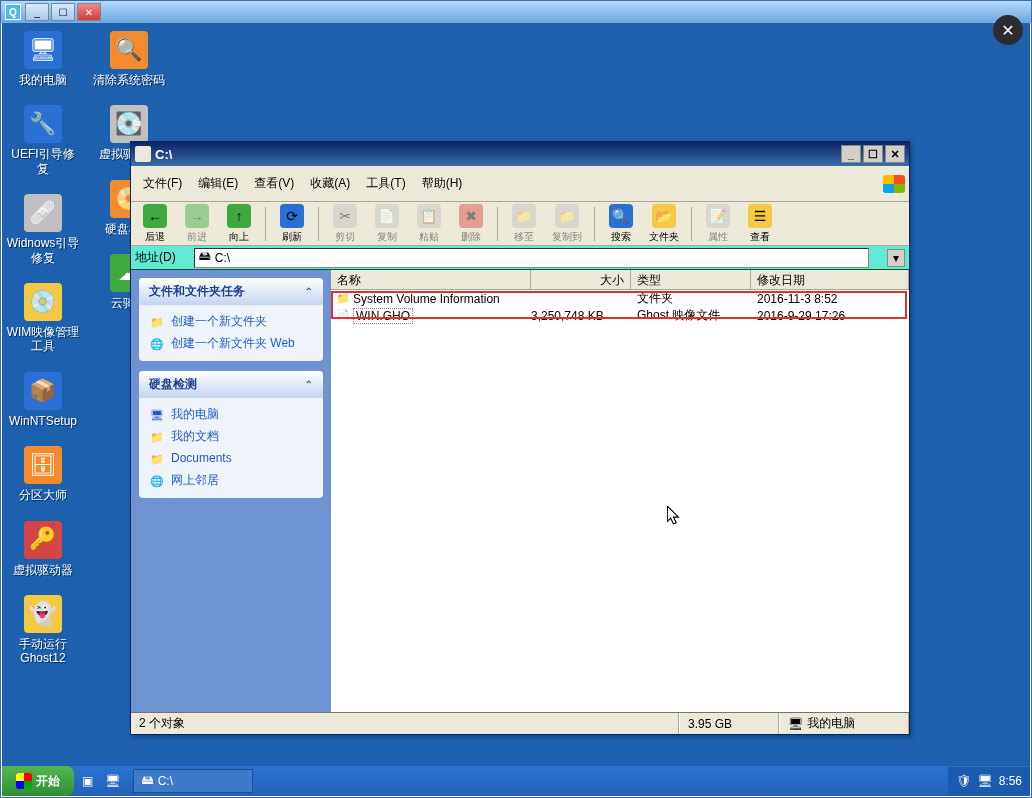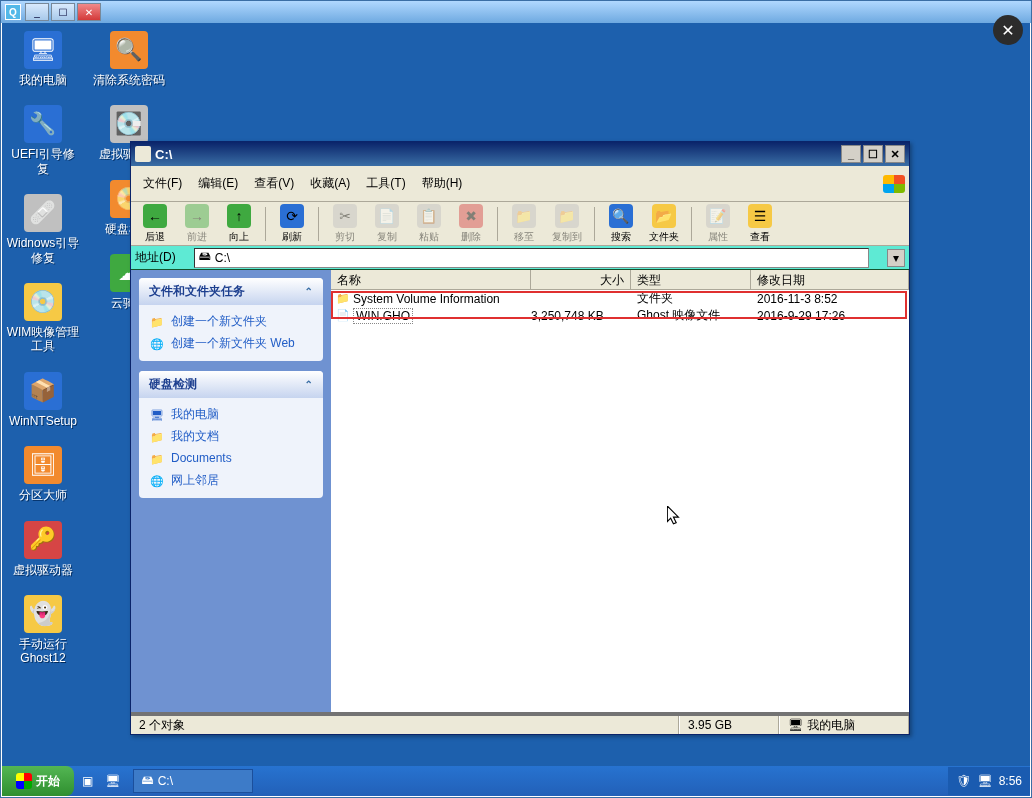--- a/index.html
+++ b/index.html
@@ -69,21 +69,21 @@
 .list-head .c-type { width: 120px; }
 .list-head .c-date { flex: 1; }
 .list-row { height: 17px; display: flex; align-items: center; }
 .list-row .c-name { width: 200px; padding-left: 4px; display: flex; align-items: center; gap: 2px; }
 .list-row .c-size { width: 100px; text-align: left; padding-right: 6px; }
 .list-row .c-type { width: 120px; padding-left: 6px; }
 .list-row .c-date { flex: 1; padding-left: 6px; }
 .list-row .fic { width: 16px; height: 16px; display:inline-flex; align-items:center; justify-content:center; font-size:11px; }
 .highlight-box { position: absolute; border: 2px solid #e03030; pointer-events: none; }
 
-.ex-status { height: 22px; background: #ece9d8; border-top: 4px solid #737373; display: flex; align-items: center; }
+.ex-status { height: 22px; background: #ece9d8; border-top: 1px solid #737373; display: flex; align-items: center; }
 .ex-status .sp { padding: 0 8px; border-right: 1px solid #aca899; height: 100%; display: flex; align-items: center; }
 .ex-status .sp.fill { flex: 1; }
 .ex-status .sp.r { border-left: 1px solid #fff; }
 
 .cursor-arrow { position: absolute; width: 14px; height: 20px; pointer-events: none; }
 .cursor-arrow svg { width: 100%; height: 100%; }
 
 
 .bg-blue{background:#2a6fd4}.bg-yellow{background:#f6c945}.bg-green{background:#3fa940}.bg-red{background:#d64545}.bg-gray{background:#c0c0c0}.bg-orange{background:#f28a2e}
 </style>

